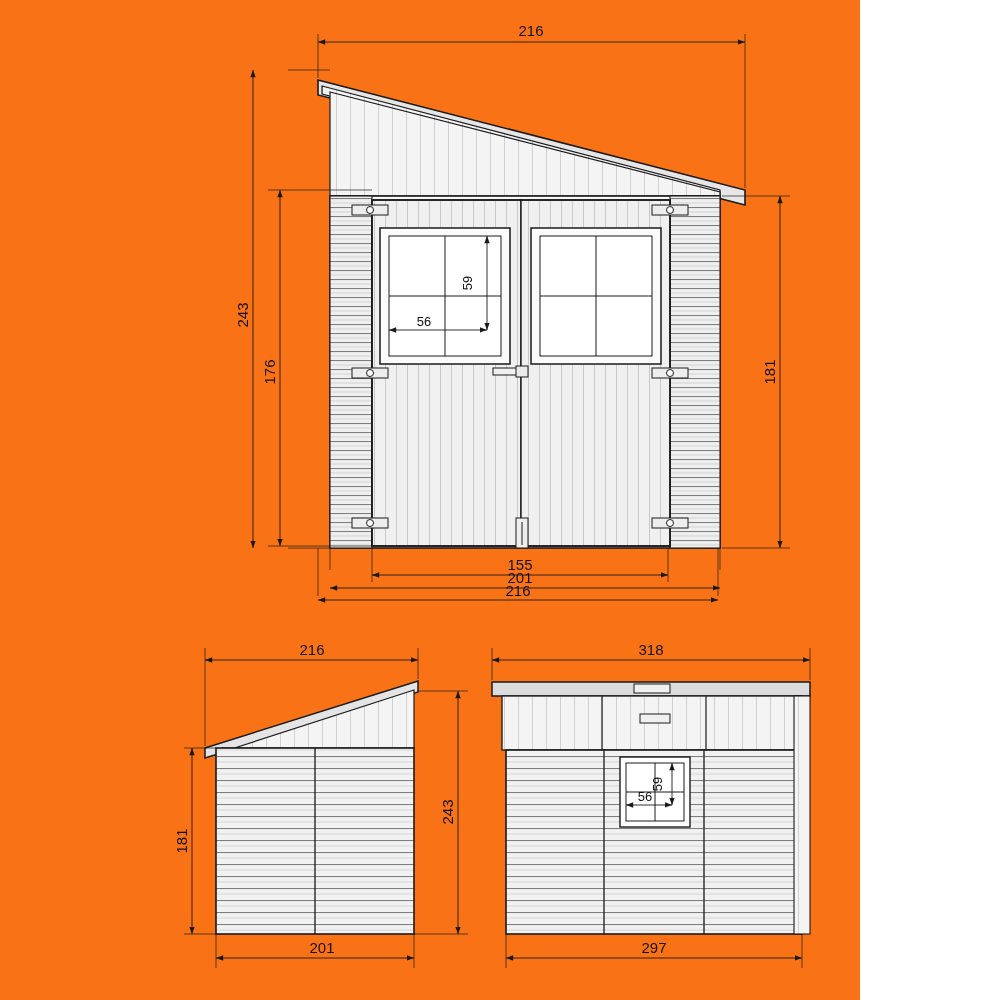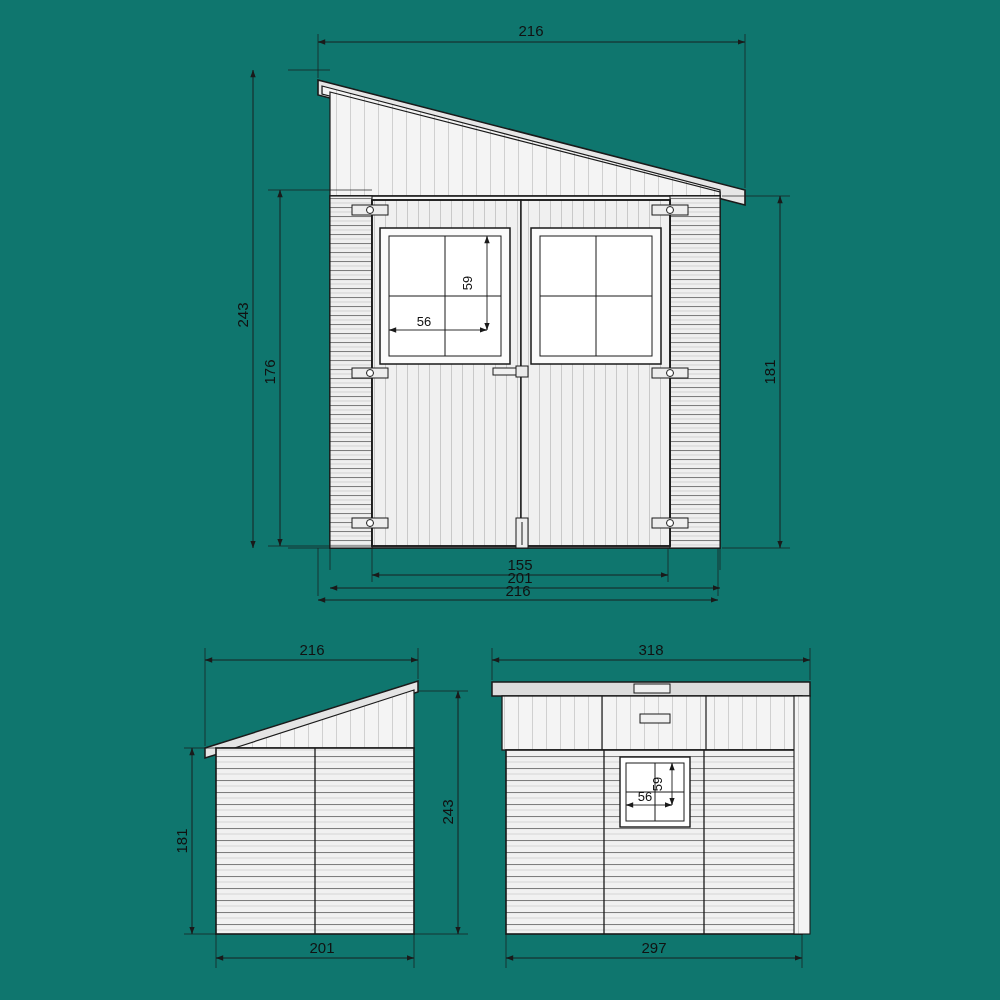--- a/index.html
+++ b/index.html
@@ -1,17 +1,17 @@
 <!DOCTYPE html>
 <html><head>
 <meta charset="utf-8">
 <style>
   html,body{margin:0;padding:0;background:#ffffff;}
   body{width:1000px;height:1000px;font-family:"Liberation Sans",sans-serif;color:#1a1a1a;}
-  #stage{position:relative;width:1000px;height:1000px;overflow:hidden;background:#0f766e;}
+  #stage{position:relative;width:860px;height:1000px;overflow:hidden;background:#f97316;}
   svg{position:absolute;left:0;top:0;width:1000px;height:1000px;}
   .dimtext{font-family:"Liberation Sans",sans-serif;font-size:15px;fill:#111;}
   .dimtext.small{font-size:13px;}
   text{user-select:none;}
 </style>
 </head>
 <body>
 
 <div id="stage">
 <svg viewBox="0 0 1000 1000" xmlns="http://www.w3.org/2000/svg">

